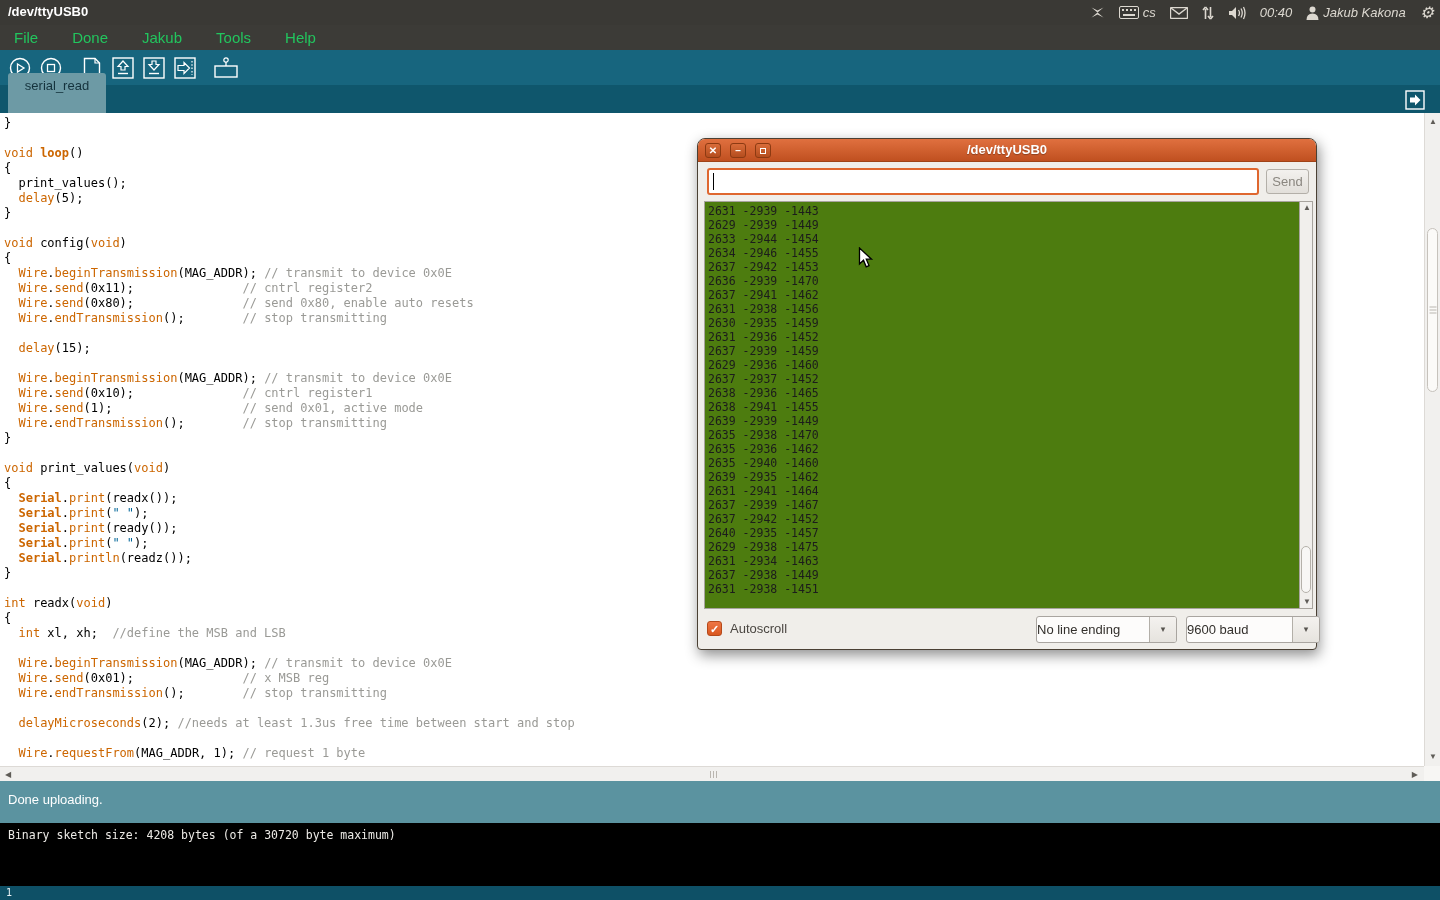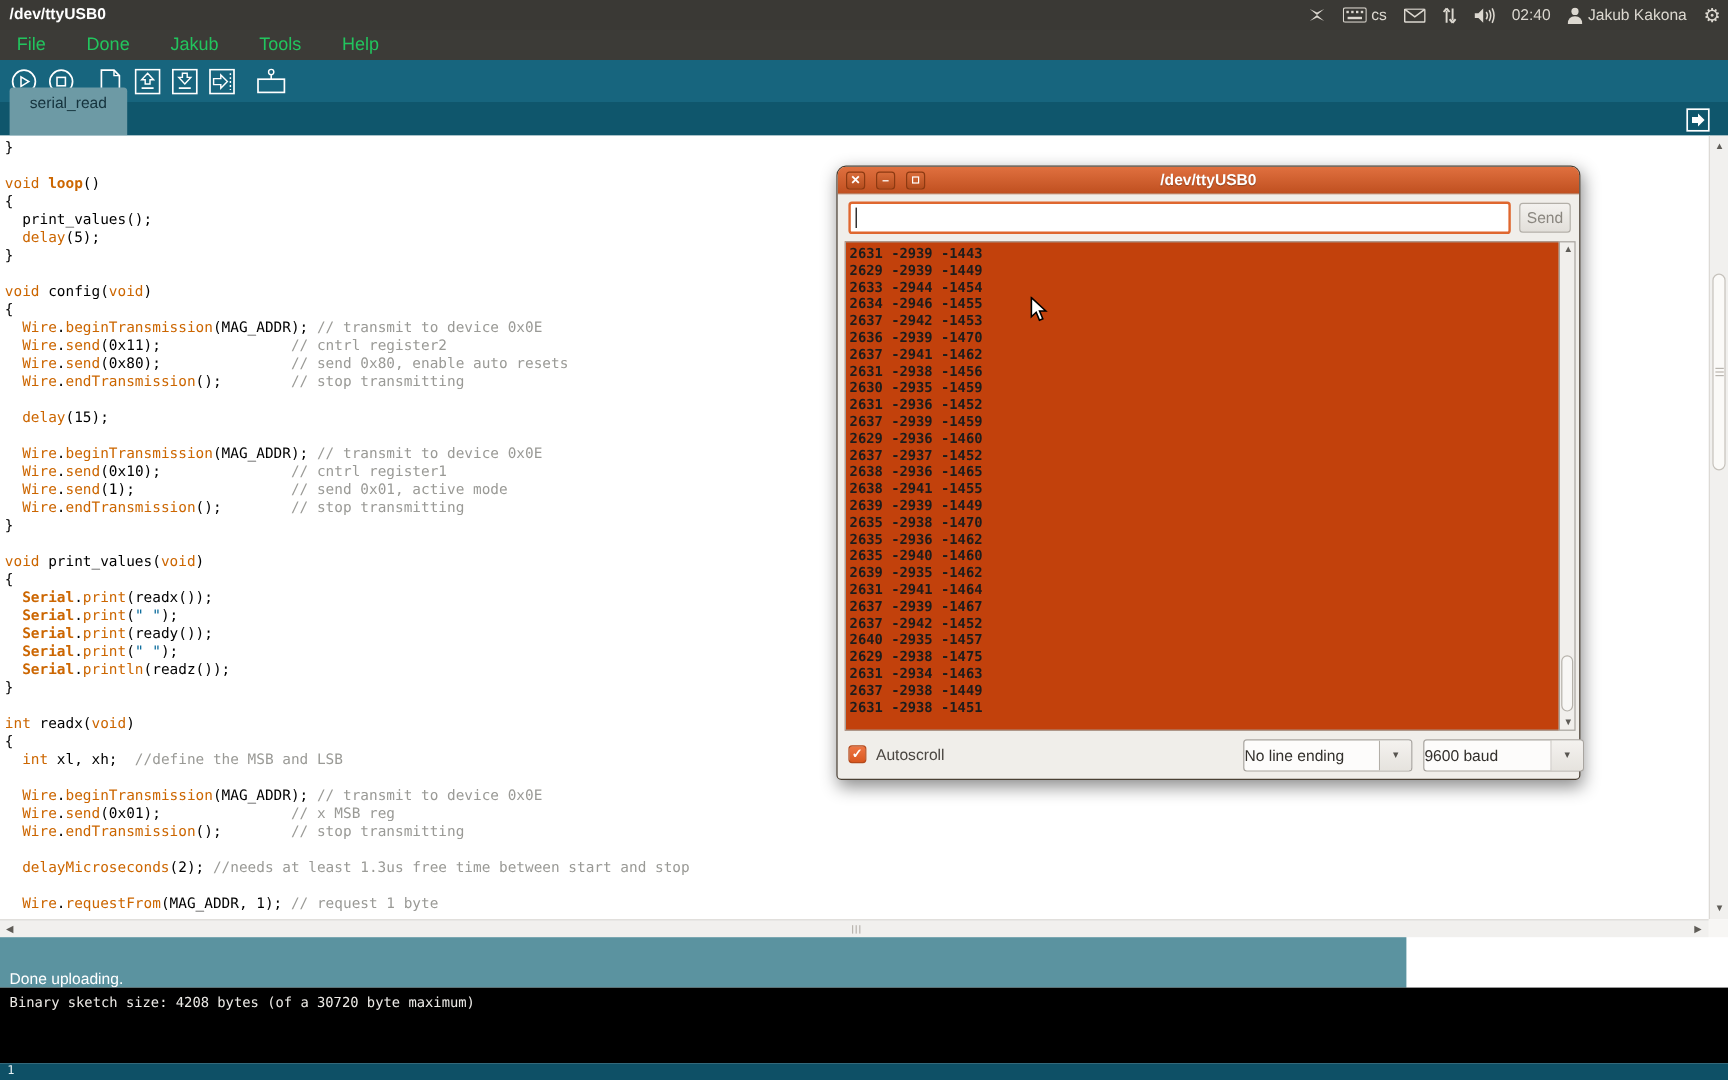--- a/index.html
+++ b/index.html
@@ -4,21 +4,21 @@
 <style>
   * { margin:0; padding:0; box-sizing:border-box; }
   html,body { width:1440px; height:900px; overflow:hidden; }
   body { font-family:"Liberation Sans", sans-serif; background:#fff; }
   #screen { position:relative; width:1440px; height:900px; overflow:hidden; background:#fff; }
 
   
   .sysbar { position:absolute; left:0; top:0; width:1440px; height:25px; background:#3a3935; color:#fff; }
   .sysbar .wtitle { position:absolute; left:8px; top:4px; font-size:13px; font-weight:bold; color:#fff; }
   .tray { position:absolute; right:6px; top:0; height:25px; display:flex; align-items:center; gap:14px; color:#dcd8d0; font-size:13px; }
-  .tray .ticon { display:flex; align-items:center; gap:4px; }
+  .tray .ticon { display:flex; align-items:center; gap:4px;font-style:italic; }
   .tray svg { display:block; }
 
   
   .menubar { position:absolute; left:0; top:25px; width:1440px; height:25px; background:#3c3b37; display:flex; align-items:center; padding-left:10px; gap:26px; }
   .menubar .mitem { color:#22c55e; font-size:15px; cursor:default; padding:2px 4px; }
 
   
   .toolbar { position:absolute; left:0; top:50px; width:1440px; height:35px; background:#17657e; display:flex; align-items:center; padding-left:7px; }
   .tbtn { width:26px; height:26px; display:flex; align-items:center; justify-content:center; margin-right:5px; }
   .tbtn.gap { margin-left:10px; }
@@ -42,34 +42,34 @@
   .vthumb { position:absolute; left:2px; top:115px; width:11px; height:164px; background:#fbfaf8; border:1px solid #c6c2bc; border-radius:6px; }
   .grip { position:absolute; left:50%; top:50%; transform:translate(-50%,-50%); display:flex; flex-direction:column; gap:2px; }
   .grip i { display:block; width:7px; height:1px; background:#b9b5af; }
   .sarrow { position:absolute; color:#5f5c57; font-size:8px; line-height:8px; }
   .hscroll { position:absolute; left:0; top:766px; width:1424px; height:15px; background:#f1f0ee; border-top:1px solid #dddad6; }
   .hgrip { position:absolute; left:710px; top:4px; display:flex; gap:2px; }
   .hgrip i { display:block; width:1px; height:7px; background:#b9b5af; }
   .corner { position:absolute; right:0; top:766px; width:16px; height:15px; background:#f7f6f4; }
 
   
-  .statusbar { position:absolute; left:0; top:781px; width:1172px; height:42px; background:#5b93a0; color:#fff; font-size:13px; padding:27px 0 0 8px; }
+  .statusbar { position:absolute; left:0; top:781px; width:1440px; height:42px; background:#5b93a0; color:#fff; font-size:13px; padding:11px 0 0 8px; }
   .console { position:absolute; left:0; top:823px; width:1440px; height:63px; background:#000; color:#eceae6; font-family:"DejaVu Sans Mono", monospace; font-size:11.5px; padding:5px 0 4px 8px; }
   .footerbar { position:absolute; left:0; top:886px; width:1440px; height:14px; background:#0e5066; color:#e8f2f5; font-family:"DejaVu Sans Mono", monospace; font-size:10px; padding-left:6px; line-height:14px; }
 
   
   .smwin { position:absolute; left:697px; top:138px; width:620px; height:512px; background:#f0eeea; border:1px solid #4a4034; border-radius:8px 8px 4px 4px; box-shadow:2px 5px 14px rgba(0,0,0,.45); }
   .smtitle { position:absolute; left:0; top:0; width:100%; height:23px; background:linear-gradient(#e0703f,#c05020); border-radius:7px 7px 0 0; border-bottom:1px solid #a04317; }
   .smtitle .ttext { position:absolute; left:0; right:0; top:3px; text-align:center; color:#fff; font-size:13px; font-weight:bold; text-shadow:0 1px 1px rgba(0,0,0,.3); }
   .wbtn { position:absolute; top:4px; width:16px; height:15px; background:linear-gradient(#d96c3a,#b44d1e); border:1px solid #8c3a12; border-radius:3px; color:#fff; font-size:10px; font-weight:bold; text-align:center; line-height:13px; }
   .wbtn .sq { display:inline-block; width:6px; height:6px; border:1px solid #fff; margin-top:3px; }
   .sminput { position:absolute; left:9px; top:29px; width:552px; height:27px; background:#fff; border:2px solid #df672f; border-radius:3px; }
   .caret { position:absolute; left:4px; top:3px; width:1px; height:17px; background:#000; }
   .smsend { position:absolute; left:568px; top:30px; width:43px; height:25px; background:linear-gradient(#f3f1ee,#e2dfda); border:1px solid #b3afa8; border-radius:3px; color:#8a867f; font-size:13px; text-align:center; line-height:23px; }
-  .smout { position:absolute; left:6px; top:62px; width:596px; height:408px; background:#c2410c; border:1px solid #a8a49e; overflow:hidden;font-weight:bold; }
+  .smout { position:absolute; left:6px; top:62px; width:596px; height:408px; background:#4d7c0f; border:1px solid #a8a49e; overflow:hidden; }
   .smlines { font-family:"DejaVu Sans Mono", monospace; font-size:11.5px; line-height:14px; color:#1c1c1c; white-space:pre; padding:2px 0 0 3px; }
   .smvscroll { position:absolute; left:601px; top:62px; width:14px; height:408px; background:#f1efec; border:1px solid #a8a49e; }
   .smvthumb { position:absolute; left:1px; top:344px; width:10px; height:47px; background:#f8f7f5; border:1px solid #b5b1aa; border-radius:5px; }
   .smbottom { position:absolute; left:0; top:477px; width:100%; height:30px; }
   .chk { position:absolute; left:9px; top:5px; width:15px; height:15px; background:linear-gradient(#ee7644,#d9571f); border:1px solid #b5491a; border-radius:3px; color:#fff; font-size:11px; font-weight:bold; text-align:center; line-height:14px; }
   .chklabel { position:absolute; left:32px; top:5px; font-size:13px; color:#4a4641; }
   .dd { position:absolute; top:0; height:27px; background:#fdfcfb; border:1px solid #a9a5a0; border-radius:3px; display:flex; }
   .dd .ddlabel { font-size:13px; color:#33302c; line-height:25px; padding-left:0; flex:1; }
   .dd .ddarrow { width:27px; border-left:1px solid #b3afa8; background:linear-gradient(#f4f2ef,#e6e3de); color:#57544f; font-size:9px; text-align:center; line-height:25px; border-radius:0 2px 2px 0; }
   .dd1 { left:338px; width:141px; }
@@ -114,21 +114,21 @@
             <path d="M8.5 1 V11 M8.5 13 L6 10 M8.5 13 L11 10" stroke="#dcd8d0" stroke-width="1.6" fill="none"></path>
           </svg>
       </span>
       <span class="ticon">
         <svg width="18" height="14" viewBox="0 0 18 14">
             <path d="M1 5 H4 L8 1 V13 L4 9 H1 Z" fill="#dcd8d0"></path>
             <path d="M10.5 4 Q12.5 7 10.5 10 M13 2.5 Q15.5 7 13 11.5 M15.5 1 Q18.5 7 15.5 13" stroke="#dcd8d0" stroke-width="1.3" fill="none"></path>
           </svg>
       </span>
       <span class="ticon">
-        <span>02:40</span>
+        <span>00:40</span>
       </span>
       <span class="ticon">
         <svg width="13" height="14" viewBox="0 0 13 14">
             <circle cx="6.5" cy="3.5" r="3" fill="#dcd8d0"></circle>
             <path d="M0.5 14 Q0.5 7.5 6.5 7.5 Q12.5 7.5 12.5 14 Z" fill="#dcd8d0"></path>
           </svg>
         <span>Jakub Kakona</span>
       </span>
       <span class="ticon" style="font-size:16px;">⚙</span>
     </div>

